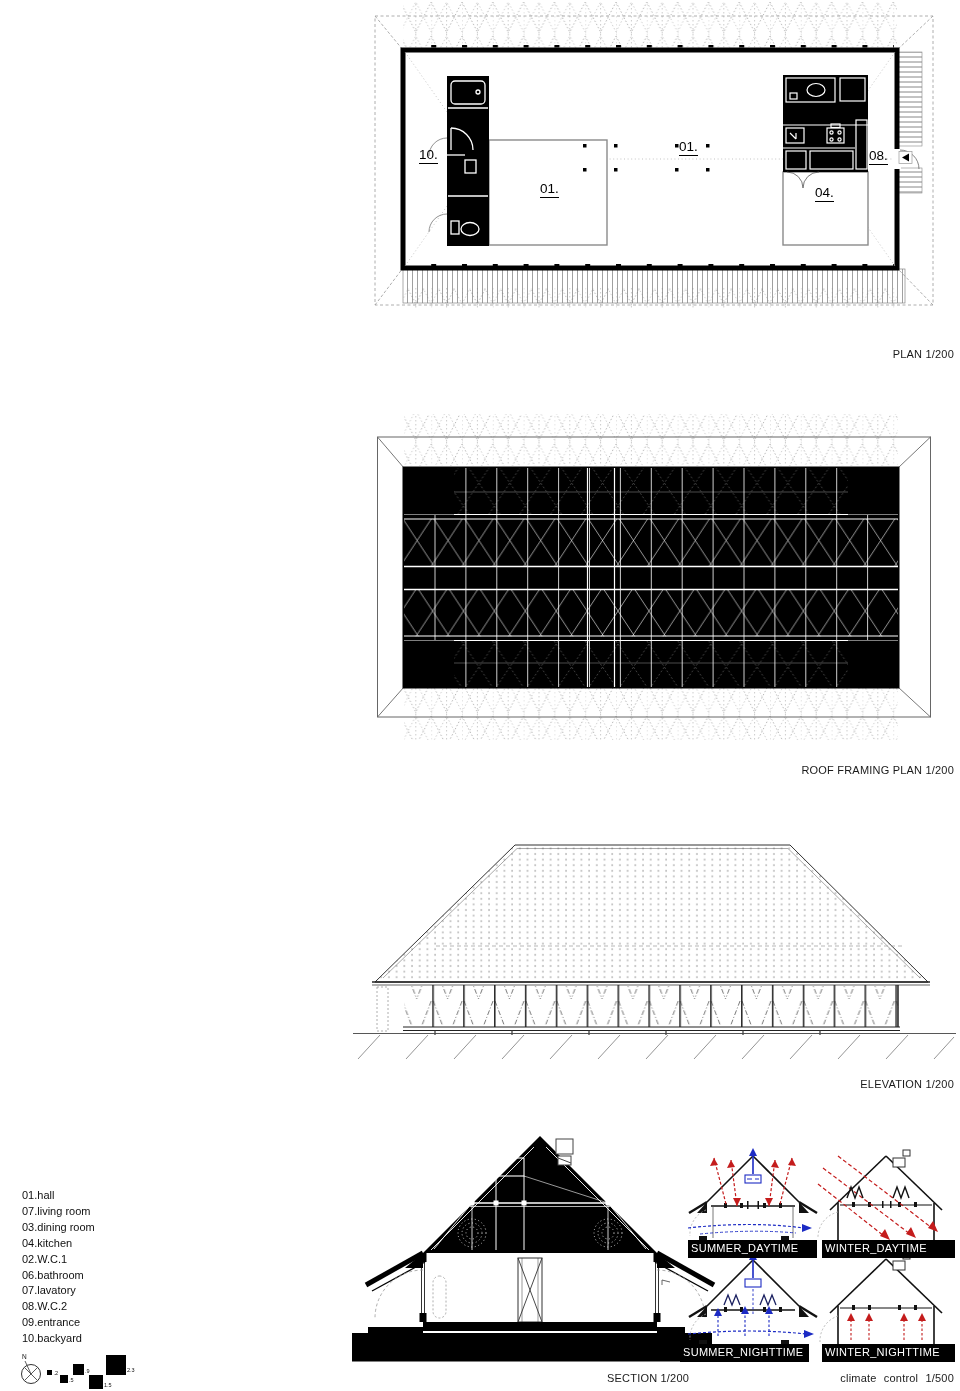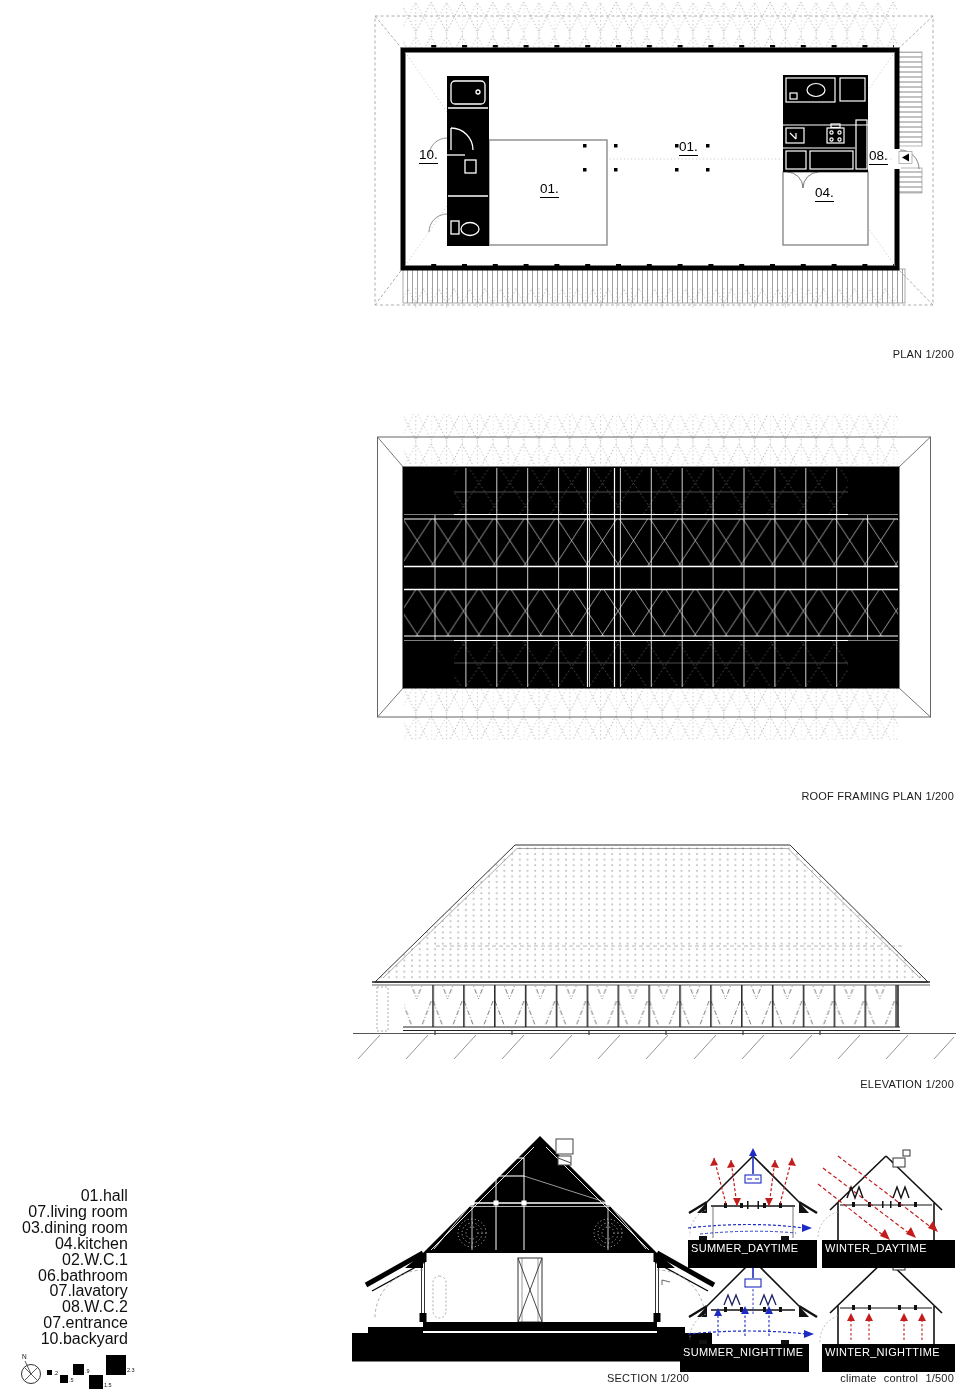--- a/index.html
+++ b/index.html
@@ -2,23 +2,23 @@
 <html style="--warm: #c41c1c; --cool: #1c2bc4;"><head>
 <meta charset="utf-8">
 <style>
   html,body{margin:0;padding:0;background:#e8e8e8;}
   #sheet{position:relative;width:960px;height:1391px;background:#fff;margin:0 auto;
          font-family:"Liberation Sans",sans-serif;overflow:hidden;}
   .abs{position:absolute;}
   .title{font-size:11px;color:#1a1a1a;letter-spacing:.2px;white-space:nowrap;}
   .right-title{right:6px;text-align:right;}
   .room-label{font-size:13.5px;color:#000;border-bottom:1.2px solid #000;line-height:14px;padding-bottom:1px;white-space:nowrap;}
-  .legend{font-size:16px;line-height:15.9px;color:#101010;white-space:pre;text-align:right;}
+  .legend{font-size:11px;line-height:15.9px;color:#101010;white-space:pre;}
   .clabel{position:absolute;background:#000;color:#fff;font-size:11px;letter-spacing:.3px;
-          line-height:16px;height:28px;padding-left:3px;white-space:nowrap;}
+          line-height:16px;height:18px;padding-left:3px;white-space:nowrap;}
   svg{display:block;}
   .warm{stroke:var(--warm);}  .warm-f{fill:var(--warm);}
   .cool{stroke:var(--cool);}  .cool-f{fill:var(--cool);}
 </style>
 </head>
 <body>
 
 <div id="sheet">
 
   <svg width="0" height="0" class="abs">
@@ -208,21 +208,21 @@
       <line x1="614.5" y1="468" x2="614.5" y2="687" stroke-width="1.2"></line>
     </g>
 
     <g fill="#000">
       <rect x="404" y="468" width="50" height="46.5"></rect>
         <rect x="848" y="468" width="50" height="46.5"></rect>
       <rect x="404" y="640.5" width="50" height="46.5"></rect>
         <rect x="848" y="640.5" width="50" height="46.5"></rect>
     </g>
   </svg>
-  <div class="abs title right-title" style="top:790px">ROOF FRAMING PLAN 1/200</div>
+  <div class="abs title right-title" style="top:764px">ROOF FRAMING PLAN 1/200</div>
 
   <svg class="abs" style="left:0;top:830px" width="960" height="245" viewBox="0 830 960 245">
     <polygon points="375,982 515,845 790,845 928,982" fill="url(#roofdots)" stroke="#333" stroke-width="1"></polygon>
     <polyline points="383,978 517,848.5 788,848.5 920,978" fill="none" stroke="#555" stroke-width=".5"></polyline>
     <line x1="436" y1="946" x2="902" y2="946" stroke="#999" stroke-width=".7" stroke-dasharray="4,3"></line>
     <line x1="372" y1="982" x2="930" y2="982" stroke="#222" stroke-width="1.3"></line>
     <line x1="372" y1="985" x2="930" y2="985" stroke="#222" stroke-width=".7"></line>
     <rect x="404.5" y="986" width="494" height="40" fill="url(#vbrace)"></rect>
     <rect x="404.5" y="985" width="494" height="42" fill="url(#postsPat)"></rect>
     <line x1="898" y1="985" x2="898" y2="1027" stroke="#222" stroke-width="1.5"></line>
@@ -510,21 +510,21 @@
 
   <div class="abs" style="left:22px;top:1188px">
     <div class="legend">01.hall</div>
     <div class="legend">07.living room</div>
     <div class="legend">03.dining room</div>
     <div class="legend">04.kitchen</div>
     <div class="legend">02.W.C.1</div>
     <div class="legend">06.bathroom</div>
     <div class="legend">07.lavatory</div>
     <div class="legend">08.W.C.2</div>
-    <div class="legend">07.entrance</div>
+    <div class="legend">09.entrance</div>
     <div class="legend">10.backyard</div>
   </div>
 
   <svg class="abs" style="left:16px;top:1350px" width="120" height="40" viewBox="0 0 120 40">
     <g>
       <circle cx="15" cy="24" r="9.5" fill="none" stroke="#333" stroke-width="1"></circle>
       <line x1="8.5" y1="17.5" x2="21.5" y2="30.5" stroke="#333" stroke-width=".8"></line>
       <line x1="21.5" y1="17.5" x2="8.5" y2="30.5" stroke="#333" stroke-width=".8"></line>
       <line x1="15" y1="24" x2="9" y2="11" stroke="#333" stroke-width=".8"></line>
       <text x="6" y="9" font-size="6.5" fill="#111">N</text>

